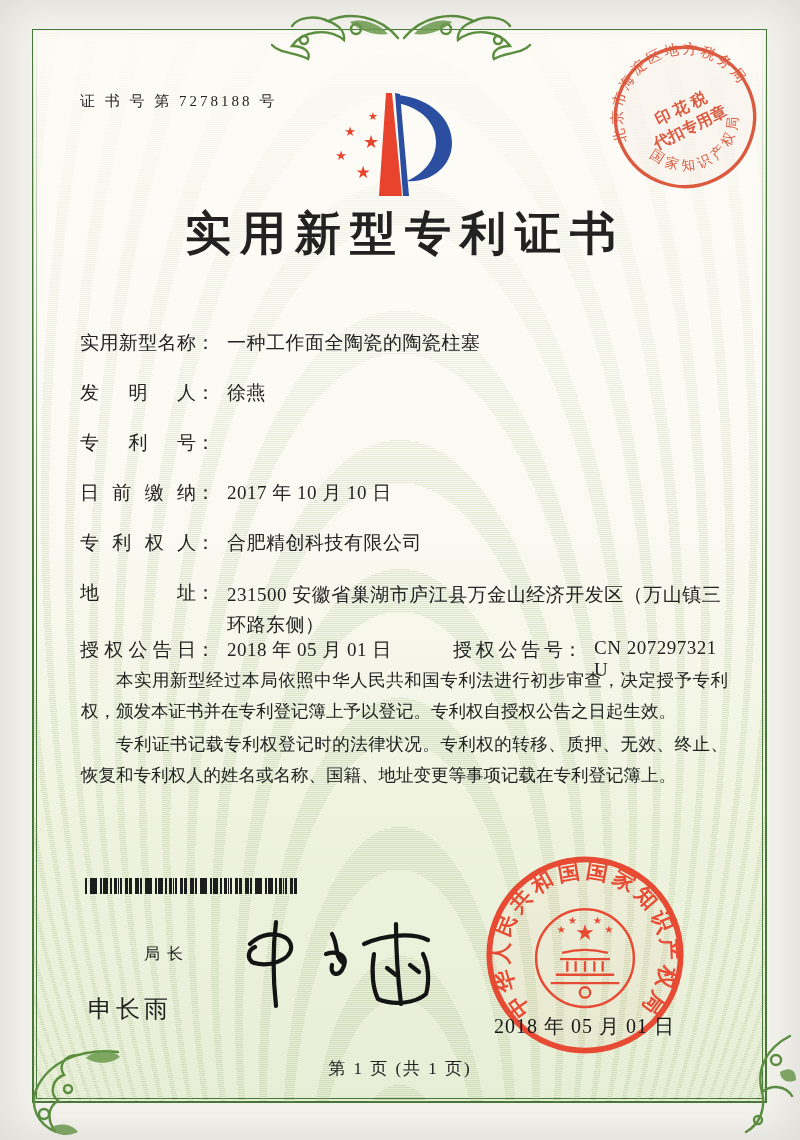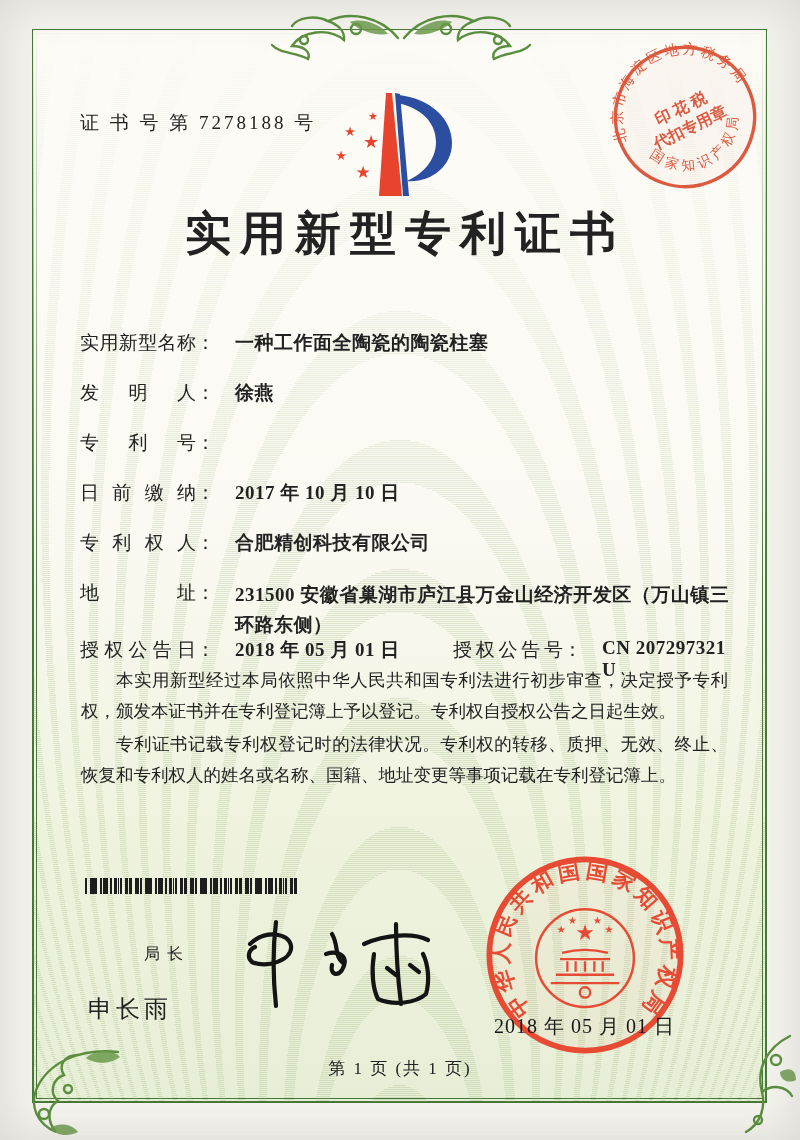--- a/index.html
+++ b/index.html
@@ -14,31 +14,31 @@
   .frame{position:absolute;left:32px;top:29px;right:33px;bottom:37px;border:2px solid #47783a;}
   .frame-inner{position:absolute;inset:2px;border:1px solid #47783a;}
   .inner-bg{position:absolute;inset:0;
     background:linear-gradient(180deg,#fcfbf6 0%,#faf9f1 48%,#eff3de 74%,#e7eed6 100%);}
   .waves{position:absolute;left:33px;top:30px;right:34px;bottom:38px;
     background-image:
       linear-gradient(180deg,rgba(252,251,245,.96) 0%,rgba(252,251,245,0) 52%),
       repeating-radial-gradient(1300px 430px at 50% 132%,rgba(123,158,88,.22) 0 1px,rgba(0,0,0,0) 1px 6px);
   }
   
-  .cert-no{position:absolute;left:80px;top:110px;font-size:19px;letter-spacing:3px;z-index:5;}
+  .cert-no{position:absolute;left:80px;top:92px;font-size:15px;letter-spacing:3px;z-index:5;}
   .logo{position:absolute;left:327px;top:90px;width:132px;height:112px;z-index:4;}
   .tax-seal{position:absolute;left:606px;top:38px;width:158px;height:158px;transform:rotate(-26deg);opacity:.93;z-index:6;}
   .title{position:absolute;left:10px;right:0;top:203px;text-align:center;
     font-size:46px;font-weight:bold;letter-spacing:9px;z-index:5;}
   
   .fields{position:absolute;left:80px;top:330px;width:650px;font-size:19px;z-index:5;}
   .frow{position:absolute;left:0;width:100%;display:flex;align-items:flex-start;}
   .flabel{display:inline-block;width:116px;text-align:justify;text-align-last:justify;flex:0 0 116px;}
   .fcolon{flex:0 0 auto;}
-  .fvalue{margin-left:20px;letter-spacing:.5px;font-weight:bold;}
+  .fvalue{margin-left:12px;letter-spacing:.5px;}
   .fvalue.addr{display:inline-block;width:500px;line-height:30px;}
   .fgroup2{position:absolute;left:373px;top:0;display:flex;}
   .fgroup2 .flabel{width:110px;flex:0 0 110px;}
   
   .body-text{position:absolute;left:79px;top:663px;width:651px;font-size:17.5px;
     line-height:31px;text-align:justify;z-index:5;}
   .body-text p{margin:2px;text-indent:2em;}
   
   .barcode{position:absolute;left:85px;top:878px;width:212px;height:16px;z-index:5;
     background-image:

